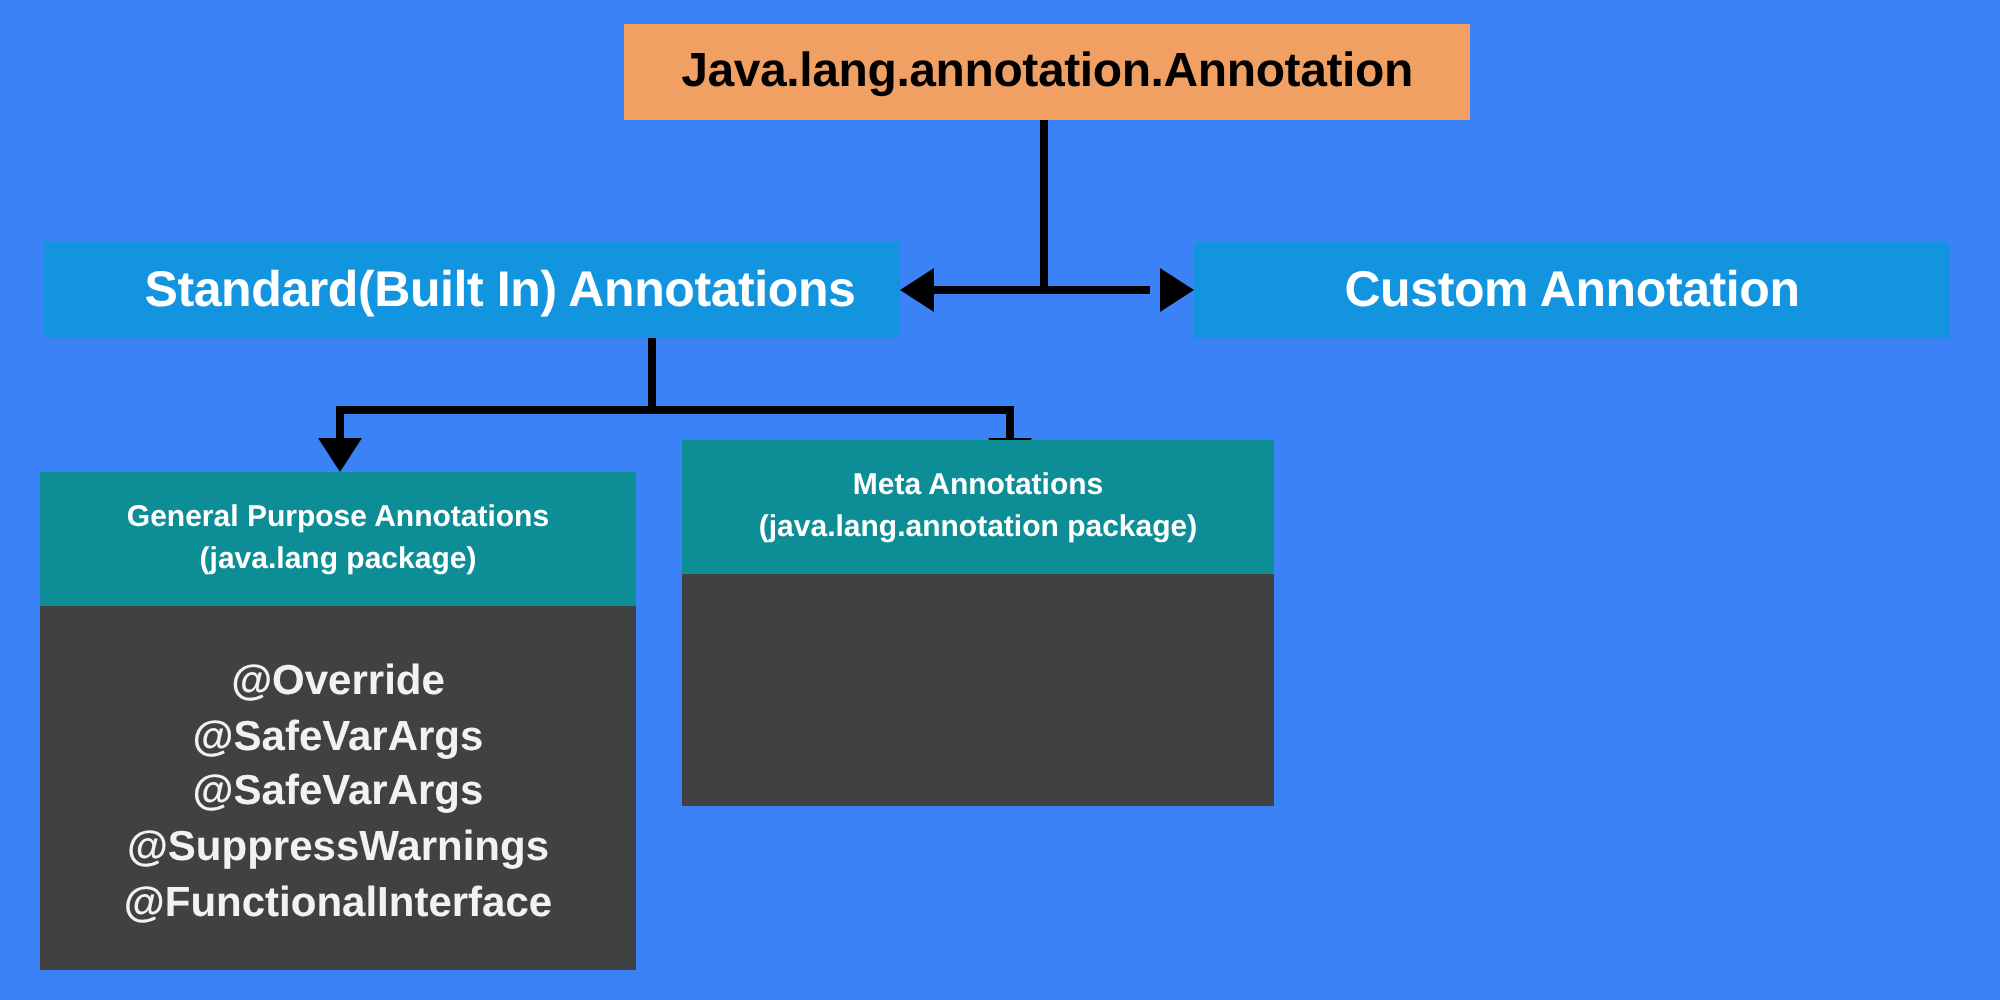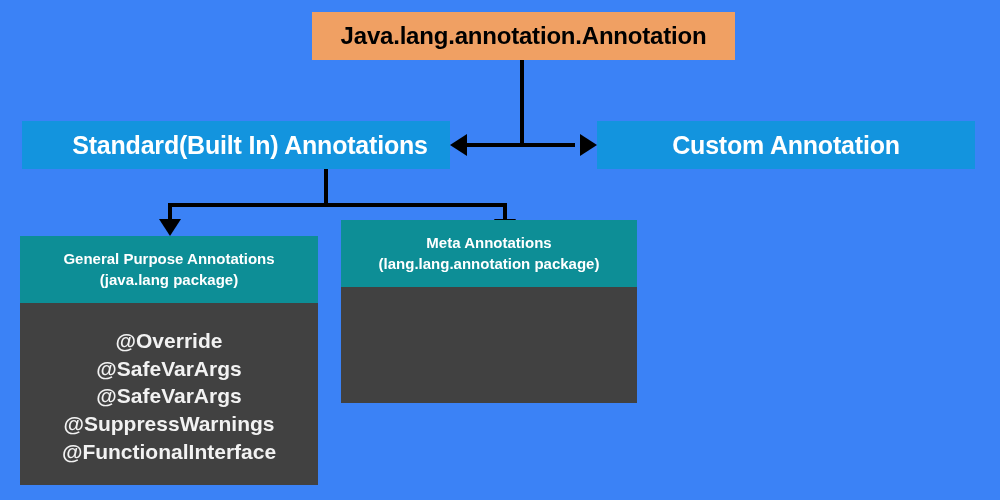--- a/index.html
+++ b/index.html
@@ -179,17 +179,17 @@
       <span class="item">@SafeVarArgs</span>
       <span class="item">@SafeVarArgs</span>
       <span class="item">@SuppressWarnings</span>
       <span class="item">@FunctionalInterface</span>
     </div>
   </div>
 
   <div class="card" id="meta-card">
     <div class="card-header">
       <span>Meta Annotations</span>
-      <span>(lang.lang.annotation package)</span>
+      <span>(java.lang.annotation package)</span>
     </div>
   </div>
 
 </div>
 
 </body></html>

